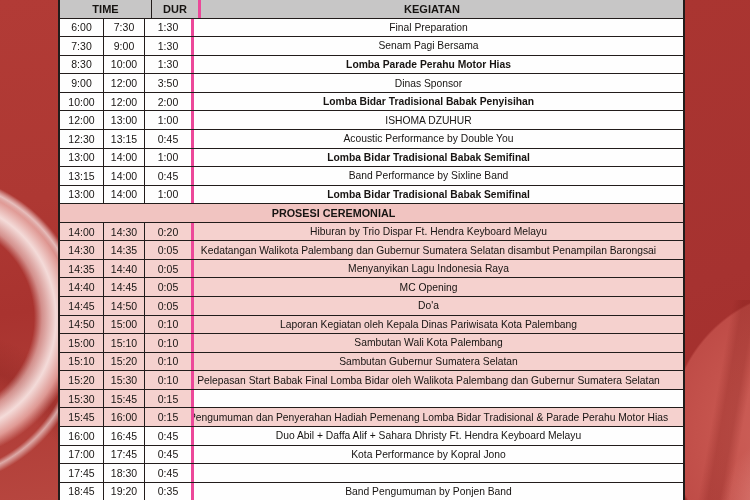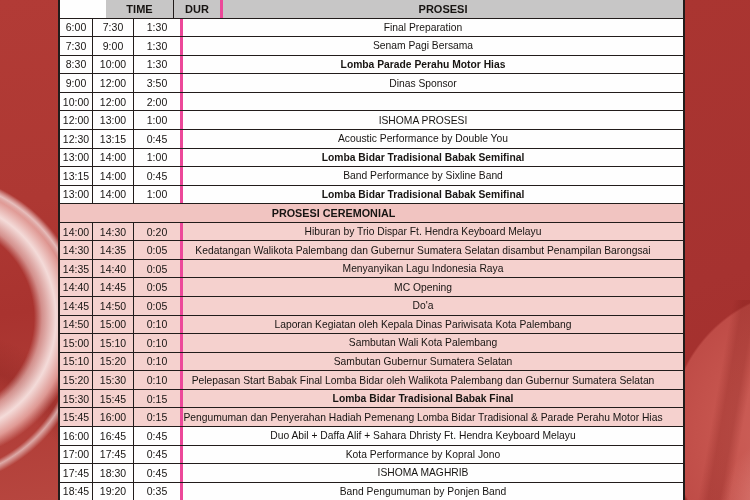--- a/index.html
+++ b/index.html
@@ -35,41 +35,41 @@
     background:#fefefe;
     border-left:2.5px solid #221c1b;border-right:2.5px solid #221c1b;
   }
   .row{flex:1 1 0;display:flex;min-height:0;border-bottom:1.7px solid #221c1b;}
   .row:last-child{border-bottom:none;}
   .cell{
     display:flex;align-items:center;justify-content:center;
     box-sizing:border-box;font-size:10.5px;color:#171412;
     white-space:nowrap;overflow:hidden;background:#fefefe;
   }
-  .c1{width:33px;border-right:1.6px solid #221c1b;}
+  .c1{width:44px;border-right:1.6px solid #221c1b;}
   .c2{width:41px;border-right:1.6px solid #221c1b;}
   .c3{width:49px;border-right:3px solid #ec4899;}
   .c4{flex:1;font-size:10.3px;padding-right:20px;}
-  .header .c12{width:68px;border-right:1.6px solid #221c1b;margin-left:46px;}
+  .header .c12{width:92px;border-right:1.6px solid #221c1b;}
   .header .cell{background:#c7c6c6;font-weight:700;font-size:11px;}
   .row.bold .c4{font-weight:700;}
   .row.pink .cell{background:#f5d1ce;}
   .section-cell{flex:1;background:#f1c4c1 !important;font-weight:700;font-size:10.8px;padding-right:76px;text-align:center;}
 </style>
 </head>
 <body>
 
 <div class="bg-left"></div>
 <div class="bg-right"></div>
 
 <div id="schedule">
   <div class="row header">
     <div class="cell c12">TIME</div>
     <div class="cell c3">DUR</div>
-    <div class="cell c4">PROSESI</div>
+    <div class="cell c4">KEGIATAN</div>
   </div>
 
   <div class="row white">
     <div class="cell c1">6:00</div>
     <div class="cell c2">7:30</div>
     <div class="cell c3">1:30</div>
     <div class="cell c4">Final Preparation</div>
   </div>
 
   <div class="row white">
@@ -90,27 +90,28 @@
     <div class="cell c1">9:00</div>
     <div class="cell c2">12:00</div>
     <div class="cell c3">3:50</div>
     <div class="cell c4">Dinas Sponsor</div>
   </div>
 
   <div class="row white bold">
     <div class="cell c1">10:00</div>
     <div class="cell c2">12:00</div>
     <div class="cell c3">2:00</div>
+    <div class="cell c4">Lomba Bidar Tradisional Babak Penyisihan</div>
   </div>
 
   <div class="row white">
     <div class="cell c1">12:00</div>
     <div class="cell c2">13:00</div>
     <div class="cell c3">1:00</div>
-    <div class="cell c4">ISHOMA PROSESI</div>
+    <div class="cell c4">ISHOMA DZUHUR</div>
   </div>
 
   <div class="row white">
     <div class="cell c1">12:30</div>
     <div class="cell c2">13:15</div>
     <div class="cell c3">0:45</div>
     <div class="cell c4">Acoustic Performance by Double You</div>
   </div>
 
   <div class="row white bold">
@@ -198,21 +199,20 @@
     <div class="cell c1">15:20</div>
     <div class="cell c2">15:30</div>
     <div class="cell c3">0:10</div>
     <div class="cell c4">Pelepasan Start Babak Final Lomba Bidar oleh Walikota Palembang dan Gubernur Sumatera Selatan</div>
   </div>
 
   <div class="row pink bold">
     <div class="cell c1">15:30</div>
     <div class="cell c2">15:45</div>
     <div class="cell c3">0:15</div>
-    <div class="cell c4">Lomba Bidar Tradisional Babak Final</div>
   </div>
 
   <div class="row pink">
     <div class="cell c1">15:45</div>
     <div class="cell c2">16:00</div>
     <div class="cell c3">0:15</div>
     <div class="cell c4">Pengumuman dan Penyerahan Hadiah Pemenang Lomba Bidar Tradisional &amp; Parade Perahu Motor Hias</div>
   </div>
 
   <div class="row white">
@@ -226,21 +226,20 @@
     <div class="cell c1">17:00</div>
     <div class="cell c2">17:45</div>
     <div class="cell c3">0:45</div>
     <div class="cell c4">Kota Performance by Kopral Jono</div>
   </div>
 
   <div class="row white">
     <div class="cell c1">17:45</div>
     <div class="cell c2">18:30</div>
     <div class="cell c3">0:45</div>
-    <div class="cell c4">ISHOMA MAGHRIB</div>
   </div>
 
   <div class="row white">
     <div class="cell c1">18:45</div>
     <div class="cell c2">19:20</div>
     <div class="cell c3">0:35</div>
     <div class="cell c4">Band Pengumuman by Ponjen Band</div>
   </div>
 </div>
 

